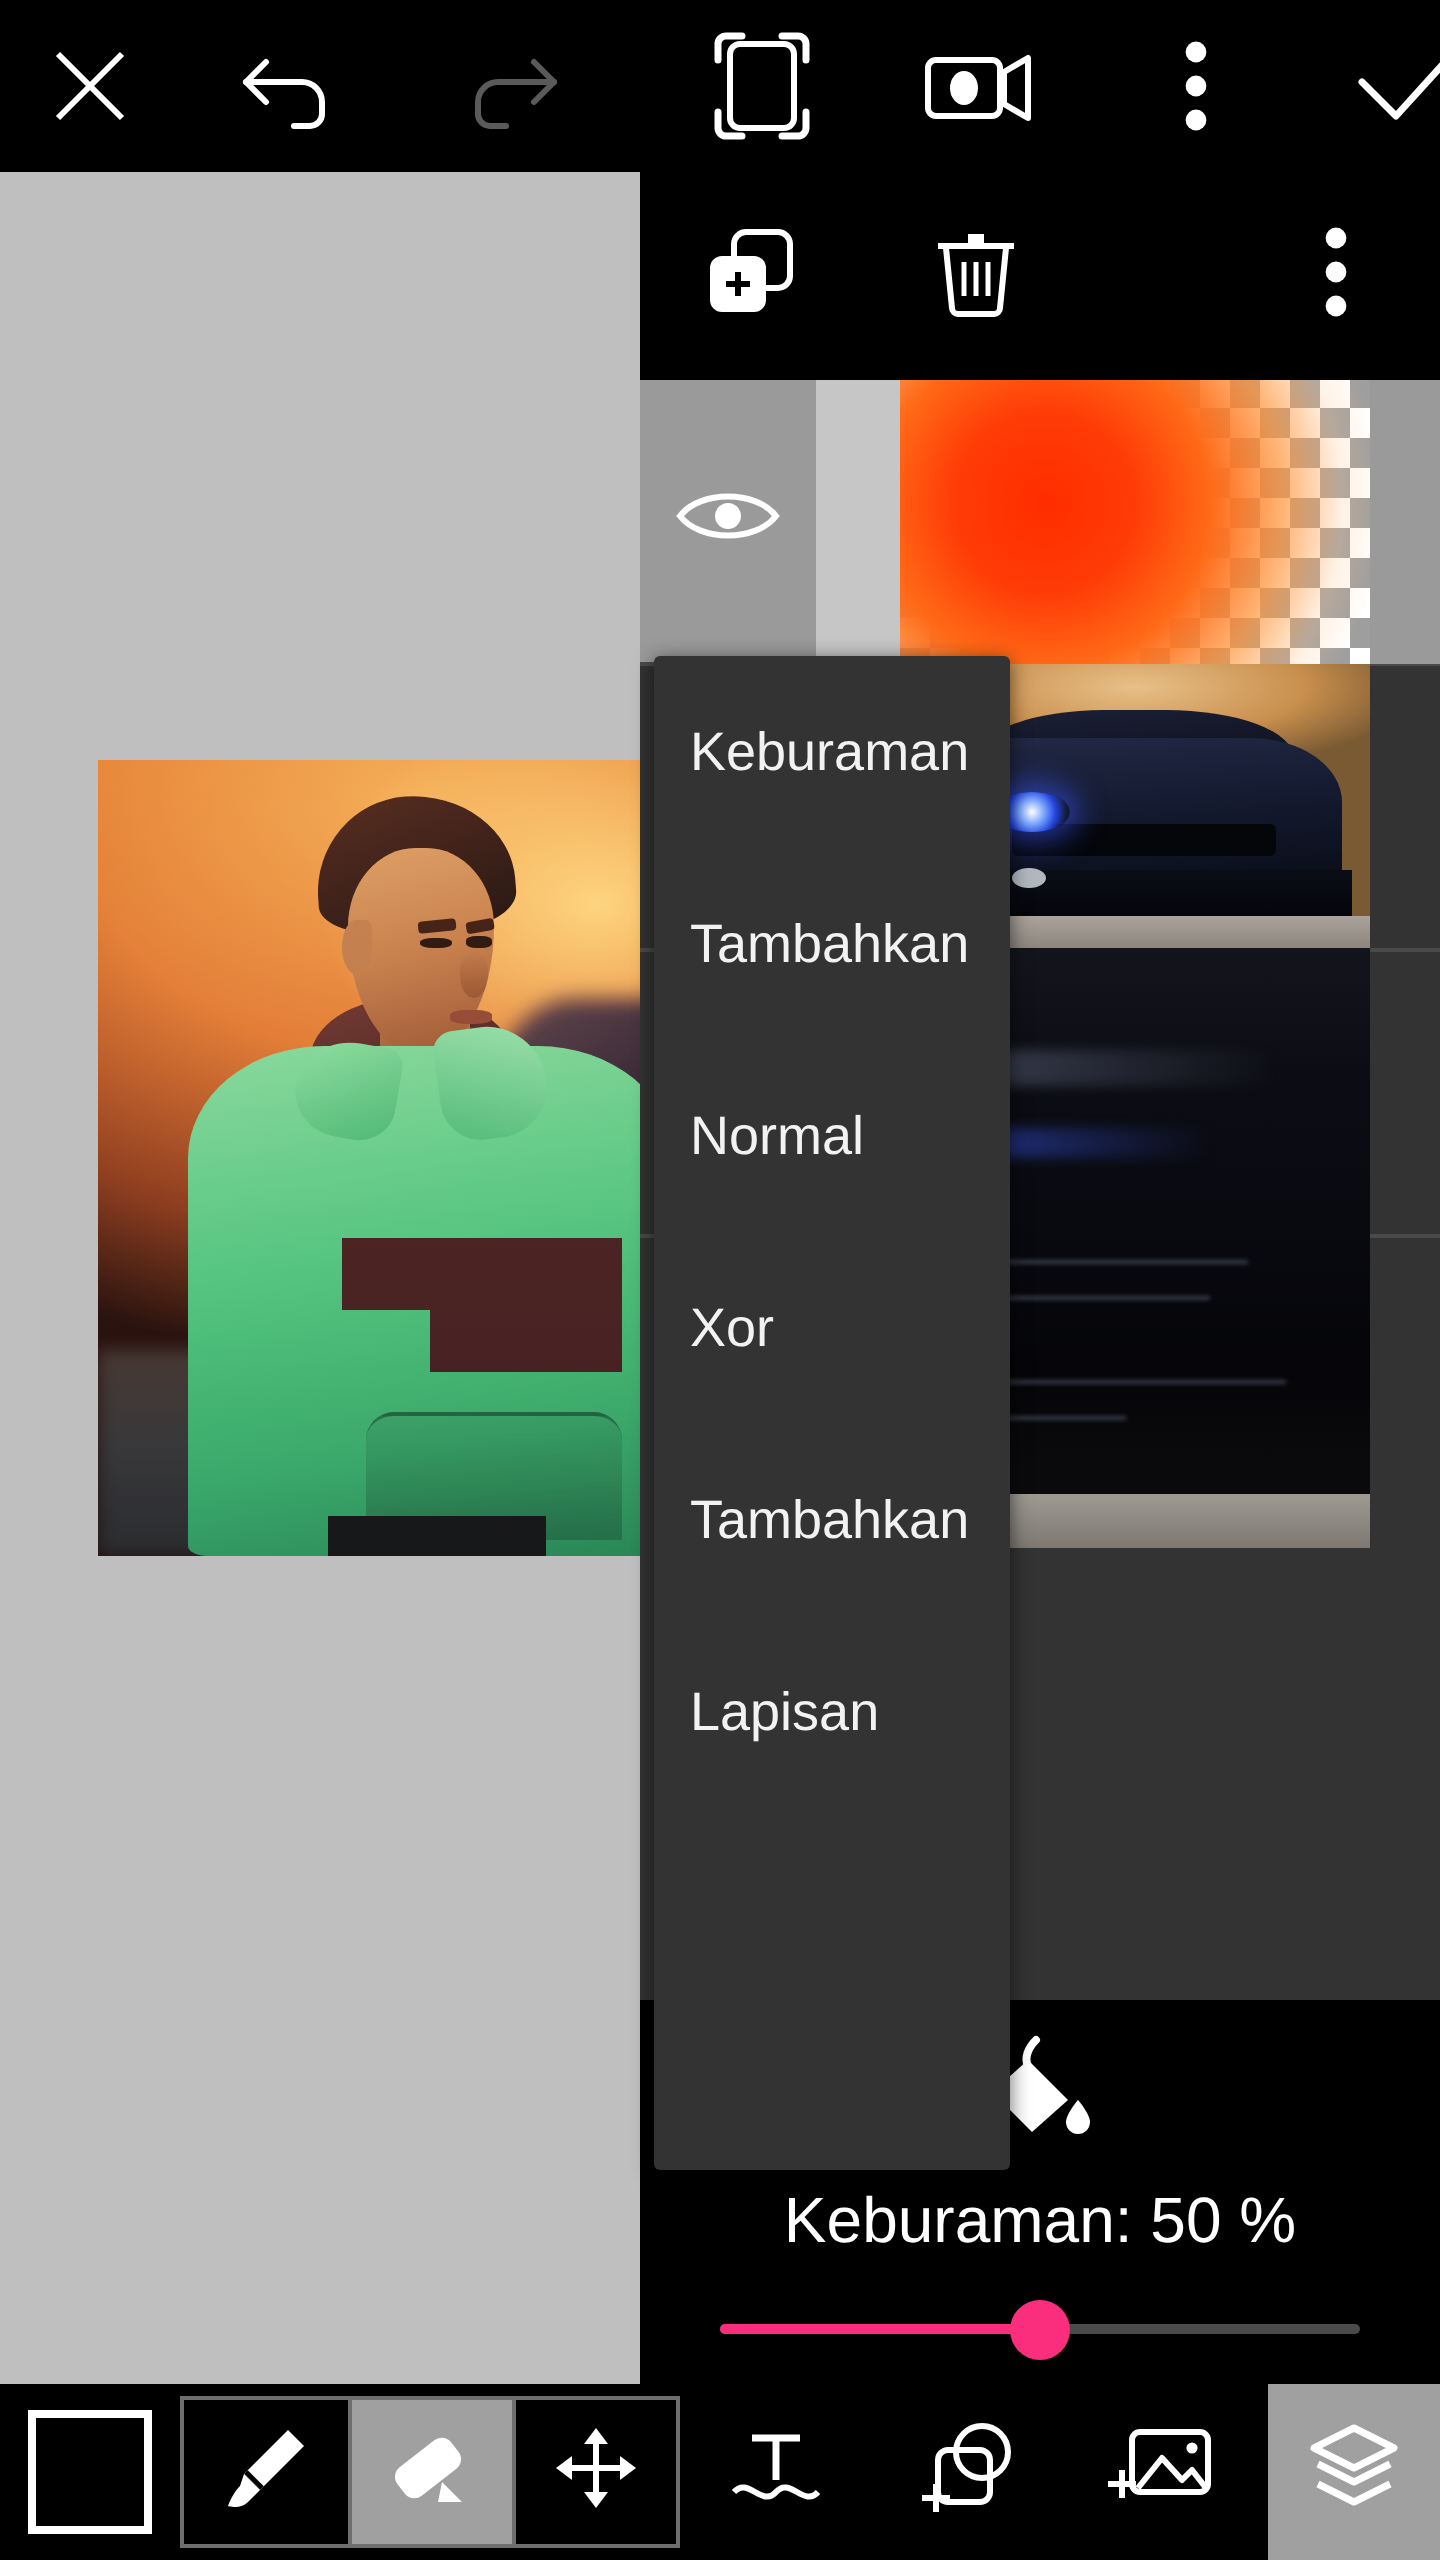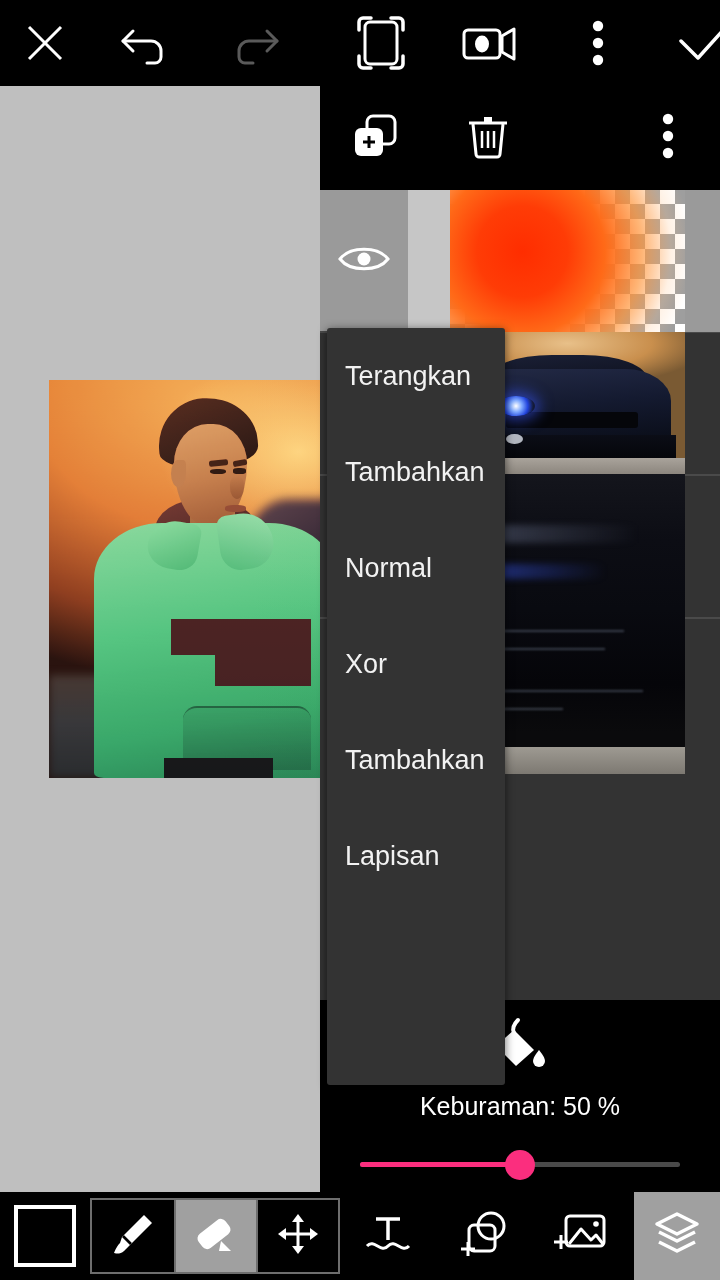--- a/index.html
+++ b/index.html
@@ -280,21 +280,21 @@
   .opacity-box {
     position: absolute; left: 0; top: 914px; width: 400px; height: 192px;
     background: #000;
   }
   .fill-icon-row {
     position: absolute; left: 0; top: 0; width: 400px; height: 92px;
     display: flex; align-items: center; justify-content: center;
   }
   .opacity-label {
     position: absolute; left: 0; top: 92px; width: 400px;
-    text-align: center; color: #fff; font-size: 25px;
+    text-align: center; color: #fff; font-size: 32px;
   }
   .slider-wrap {
     position: absolute; left: 40px; top: 140px; width: 320px; height: 50px;
   }
   .slider-track {
     position: absolute; left: 0; top: 22px; width: 320px; height: 5px;
     background: #4a4a4a; border-radius: 3px;
   }
   .slider-fill {
     position: absolute; left: 0; top: 22px; height: 5px;
@@ -537,21 +537,21 @@
       </div>
       <div class="opacity-label">Keburaman:  50 %</div>
       <div class="slider-wrap">
         <div class="slider-track"></div>
         <div class="slider-fill" style="width: 50%; background: rgb(251, 46, 126);"></div>
         <div class="slider-thumb" style="left: 50%; background: rgb(251, 46, 126);"></div>
       </div>
     </div>
 
     <div class="blend-menu" style="left:7px;top:242px">
-      <div class="blend-item">Terangkan</div>
+      <div class="blend-item">Keburaman</div>
       <div class="blend-item">Tambahkan</div>
       <div class="blend-item">Normal</div>
       <div class="blend-item">Xor</div>
       <div class="blend-item">Tambahkan</div>
       <div class="blend-item">Lapisan</div>
     </div>
 
   </div>
 
   <div class="bottombar">

